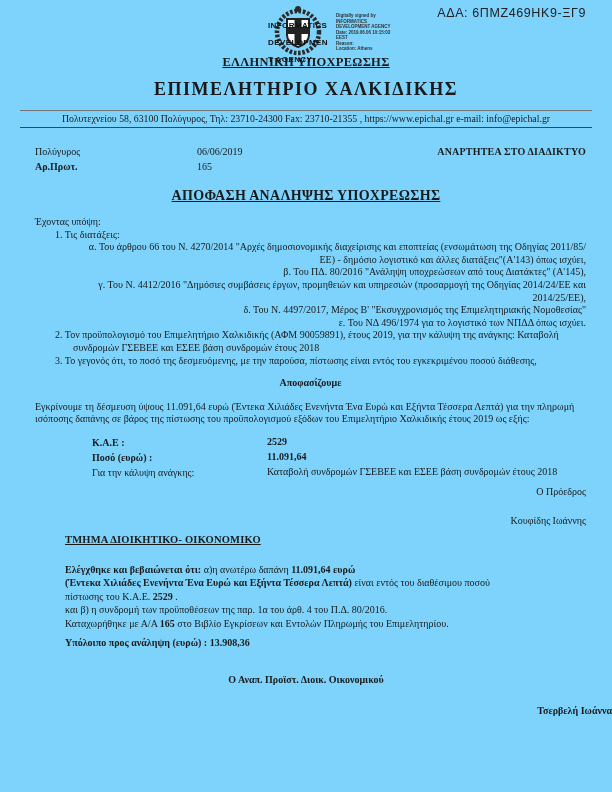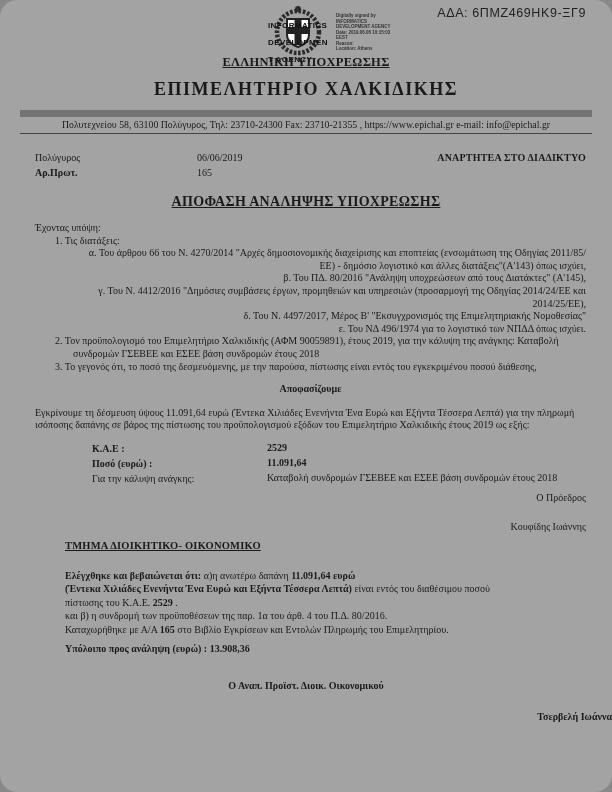--- a/index.html
+++ b/index.html
@@ -1,24 +1,23 @@
 <!DOCTYPE html>
 <html><head>
 <meta charset="utf-8">
 <style>
   html,body{margin:0;padding:0;background:#888;}
   .page{
     position:relative;
     width:612px;height:792px;
     margin:0 auto;
-    background:#a3a3a3;
+    background:#7dd3fc;
     font-family:"Liberation Serif", serif;
     color:#1a1a1a;
     overflow:hidden;
-    border-radius:17px;
   }
   
   .ada{
     position:absolute;top:6px;right:26px;
     font-family:"Liberation Sans", sans-serif;
     font-size:12.5px;letter-spacing:.6px;color:#222;
   }
   .stamp{position:absolute;left:268px;top:5px;width:200px;height:52px;}
   .emblem{position:absolute;left:2px;top:0;}
   .stamp-overlay{
@@ -32,21 +31,21 @@
     font-family:"Liberation Sans", sans-serif;
     font-size:4.5px;line-height:5.5px;color:#333;
     white-space:pre-line;font-weight:bold;
   }
   
   .hdr{position:relative;padding-top:55px;text-align:center;}
   .republic{font-size:12.5px;font-weight:bold;text-decoration:underline;letter-spacing:.3px;}
   .org{font-size:18px;font-weight:bold;letter-spacing:1.5px;margin-top:9px;}
   .contact-strip{
     margin:10px 20px 7px 20px;
-    border-top:7px solid #737373;border-bottom:1px solid #444;
+    border-top:1px solid #737373;border-bottom:1px solid #444;
     padding:2px 0 3px 0;
     text-align:center;font-size:9.8px;
   }
   
   .meta{margin:16px 26px 0 35px;font-size:10px;}
   .meta-row{display:flex;line-height:15px;gap:32px;}
   .meta-col1{width:130px;}
   .meta-col2{flex:1;}
   .meta-notice{font-weight:bold;letter-spacing:.2px;}
   .bold{font-weight:bold;}

